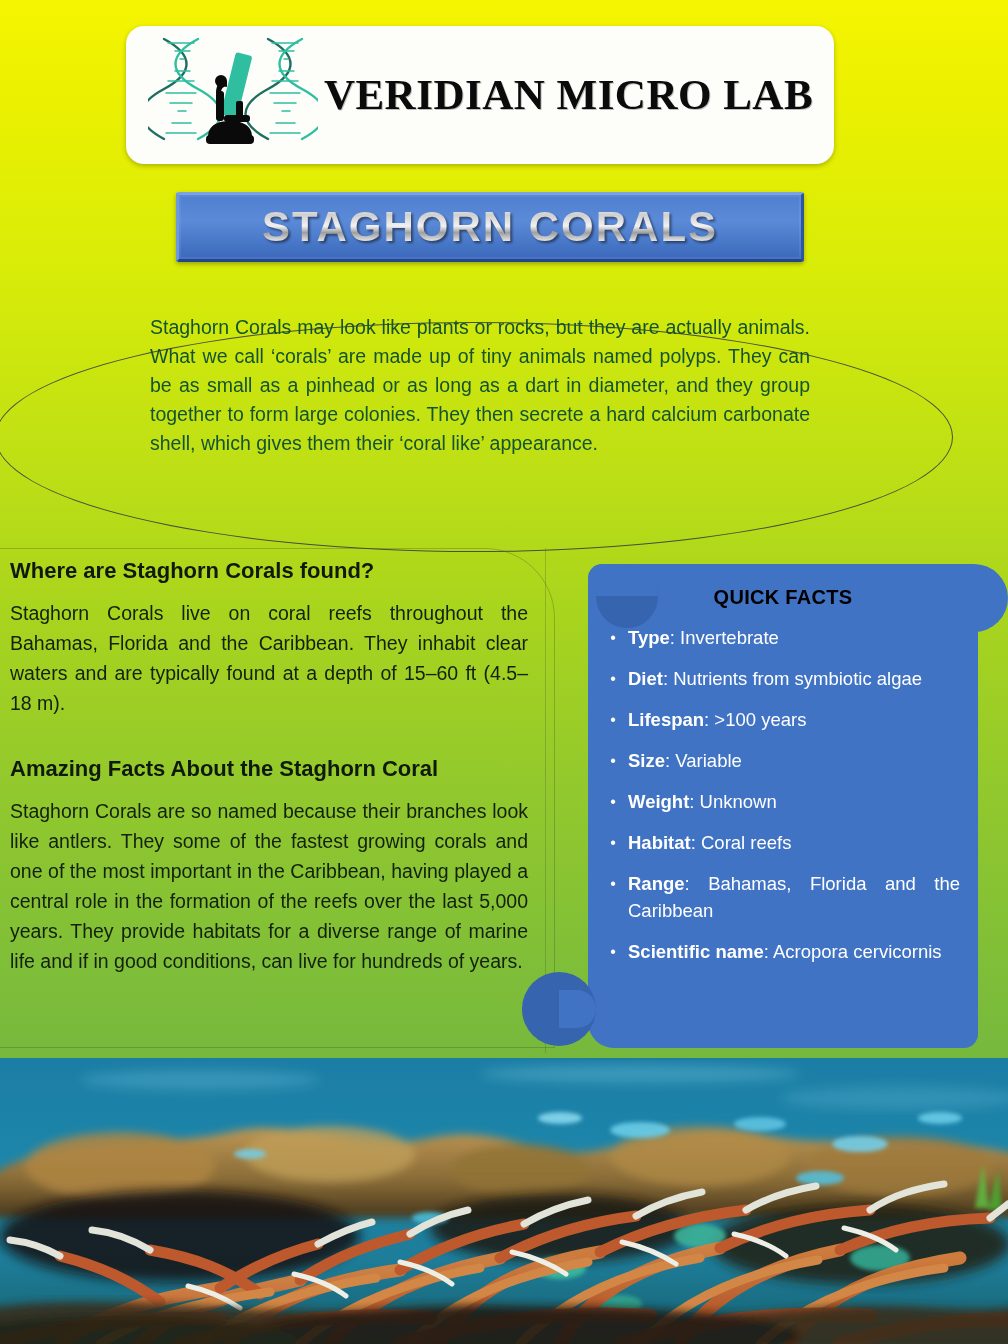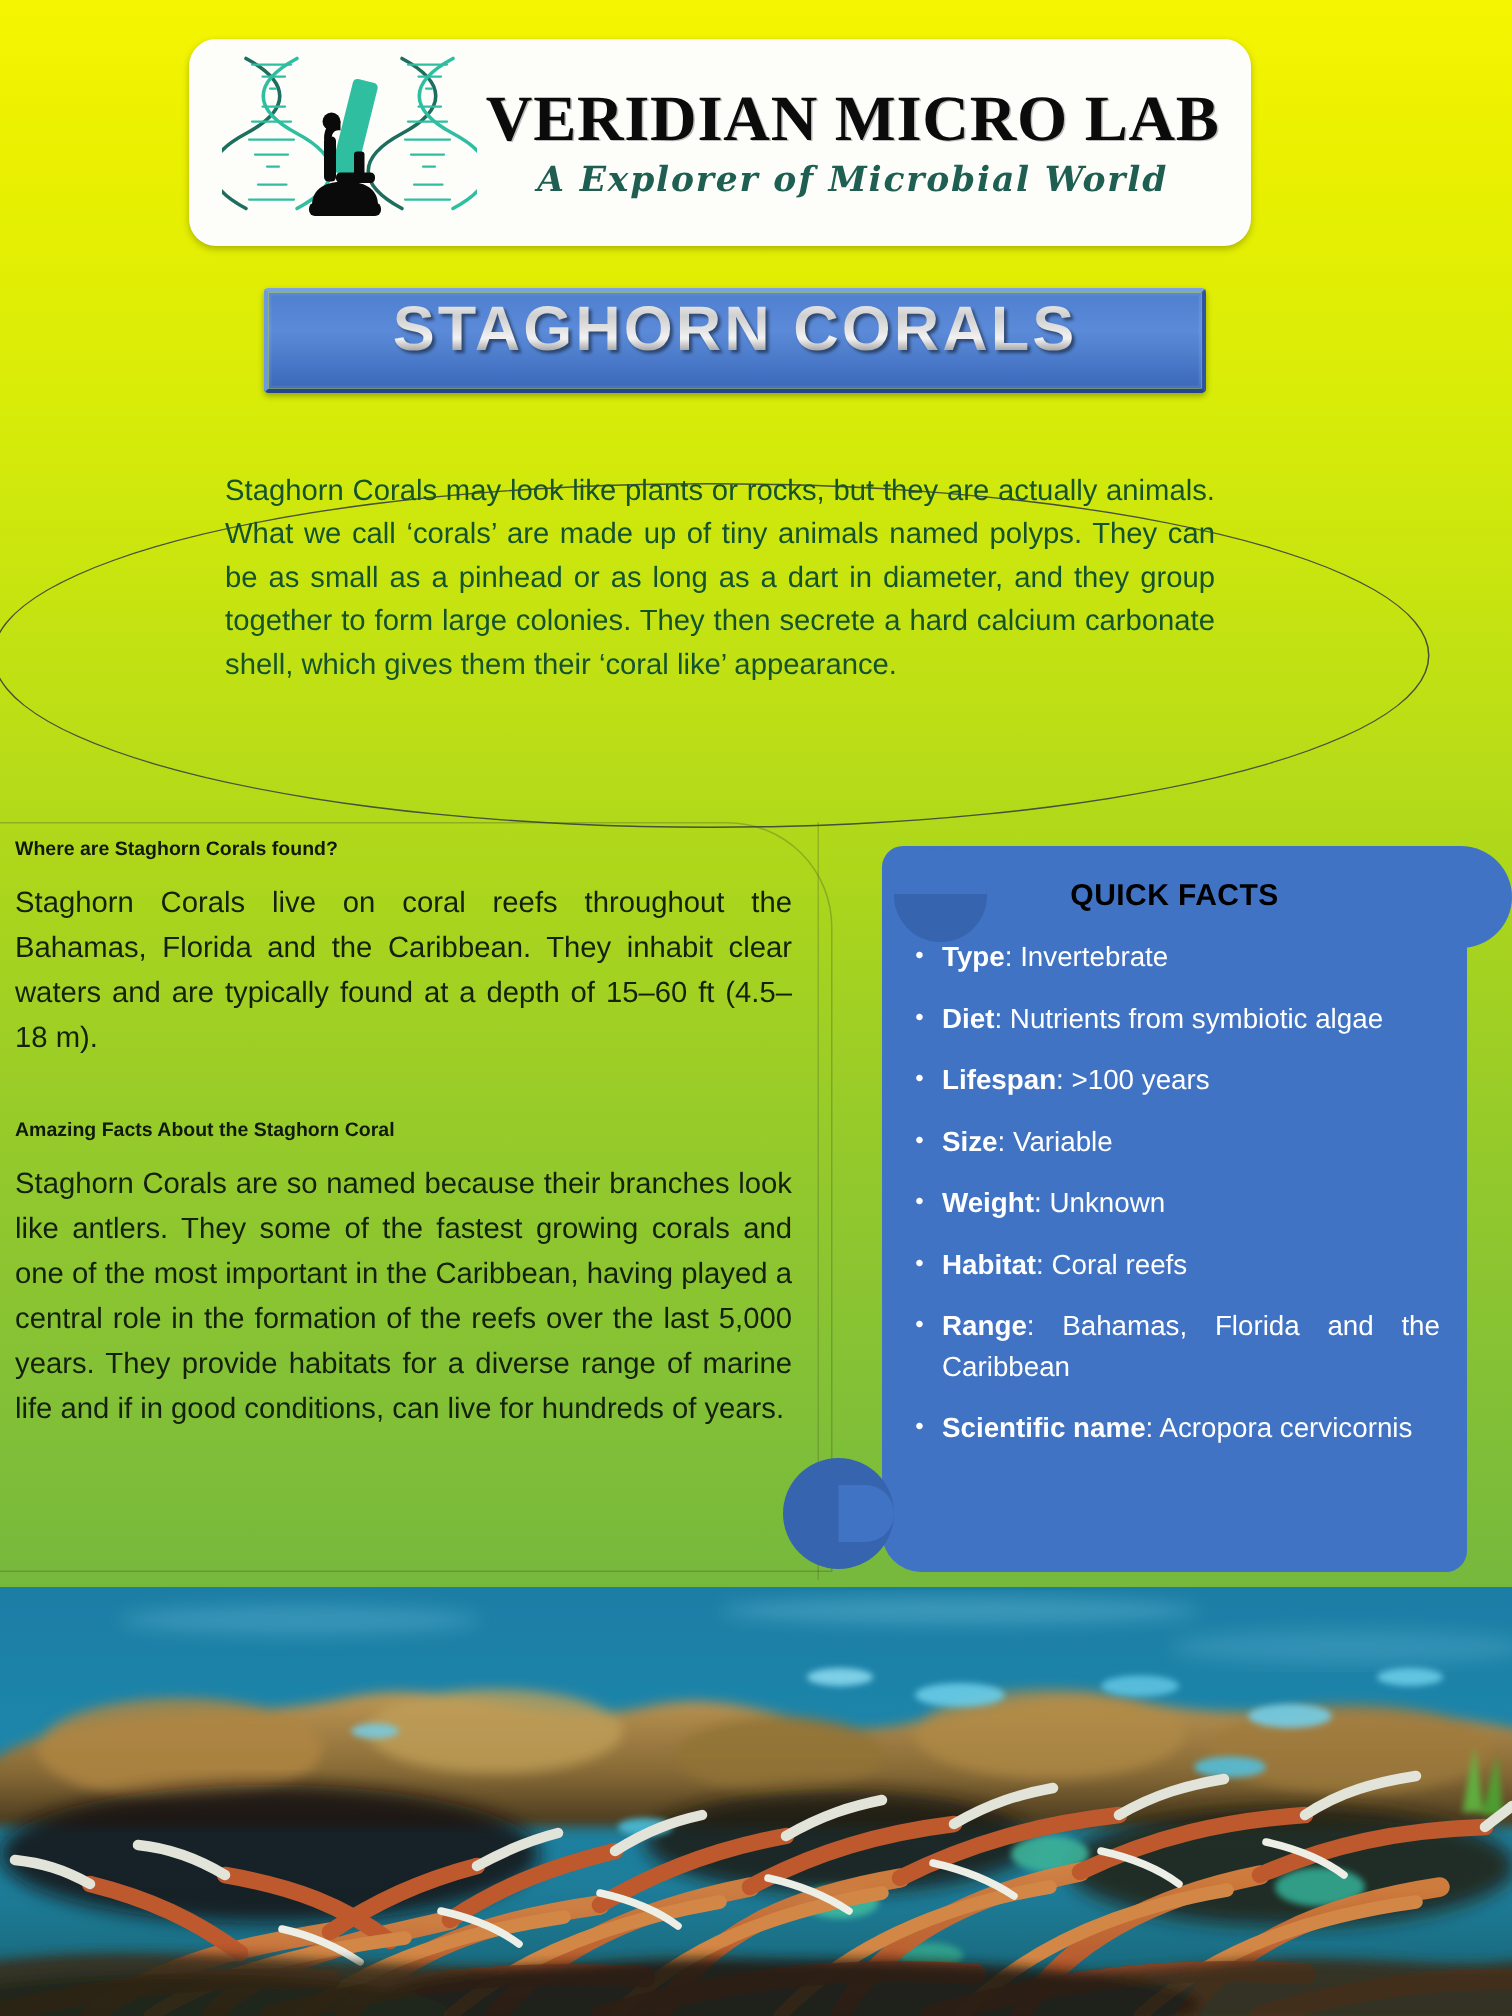--- a/index.html
+++ b/index.html
@@ -81,20 +81,21 @@
     width: 628px;
     height: 70px;
     border-radius: 3px;
     background: linear-gradient(to bottom, #4f7fd0 0%, #5b8ad8 40%, #4a7ac9 70%, #3c68bb 100%);
     border-top: 3px solid #7aa3e4;
     border-left: 3px solid #6d99e0;
     border-right: 3px solid #2e55a0;
     border-bottom: 3px solid #23458c;
     box-shadow: 0 2px 4px rgba(0,0,0,.3), inset 0 0 0 2px rgba(255,255,255,.07);
     display: flex;
+    align-items: center;
     justify-content: center;
   }
   .title-text {
     font-family: "Liberation Sans", sans-serif;
     font-weight: bold;
     font-size: 42px;
     letter-spacing: 2px;
     background: linear-gradient(to bottom,#ffffff 0%,#cfcfcf 25%,#f2f2f2 48%,#9e9e9e 62%,#e7e7e7 80%,#b4b4b4 100%);
     -webkit-background-clip: text;
     background-clip: text;
@@ -147,21 +148,21 @@
     pointer-events: none;
   }
 
   .left-col {
     position: absolute;
     left: 10px;
     top: 558px;
     width: 518px;
   }
   .sec-heading {
-    font-size: 13px;
+    font-size: 22px;
     font-weight: bold;
     color: #101a0c;
     margin-bottom: 14px;
   }
   .sec-body {
     font-size: 19.5px;
     line-height: 30px;
     color: #13210d;
     text-align: justify;
   }
@@ -334,21 +335,20 @@
         <rect x="68" y="60" width="8" height="30" rx="3"></rect>
         <rect x="76" y="84" width="26" height="7" rx="3"></rect>
         <rect x="88" y="70" width="7" height="18" rx="2"></rect>
         <path d="M60 106 C60 94, 70 90, 82 90 C94 90, 104 94, 104 106 Z"></path>
         <rect x="58" y="104" width="48" height="9" rx="4"></rect>
       </g>
     </svg>
   </div>
   <div class="logo-text">
     <div class="brand-name">VERIDIAN MICRO LAB</div>
-    <div class="brand-tag">A Explorer of Microbial World</div>
   </div>
 </div>
 
 <div class="title-banner">
   <span class="title-text">STAGHORN CORALS</span>
 </div>
 
 <div class="oval"></div>
 <div class="oval-content">
   <div class="oval-body">Staghorn Corals may look like plants or rocks, but they are actually animals. What we call ‘corals’ are made up of tiny animals named polyps. They can be as small as a pinhead or as long as a dart in diameter, and they group together to form large colonies. They then secrete a hard calcium carbonate shell, which gives them their ‘coral like’ appearance.</div>

